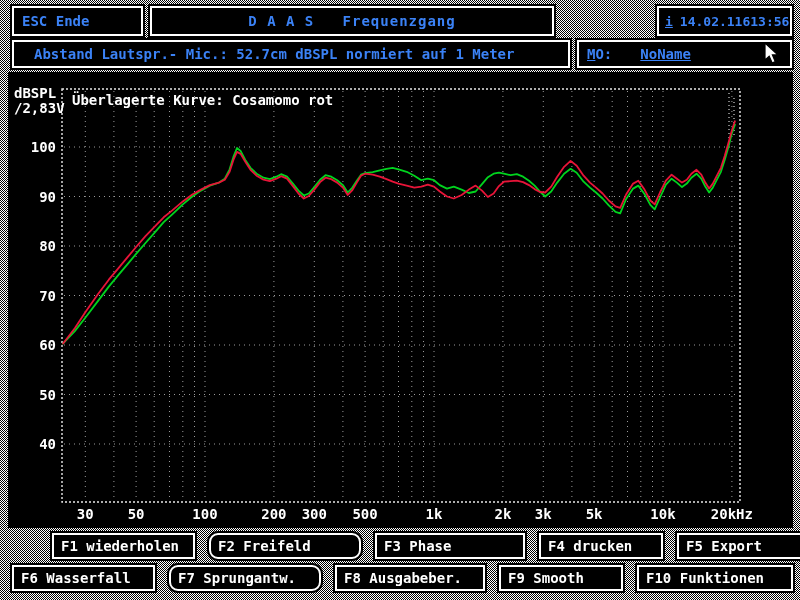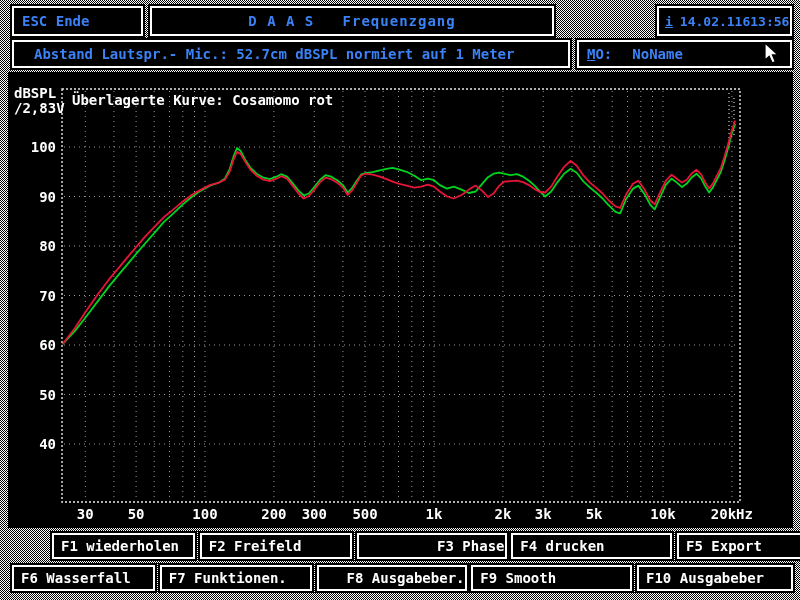--- a/index.html
+++ b/index.html
@@ -21,40 +21,40 @@
     display:flex;align-items:center;white-space:pre;
     box-sizing:border-box;
   }
   .esc{left:12px;top:6px;width:131px;height:30px;padding-left:8px;}
   .titlebox{left:150px;top:6px;width:404px;height:30px;justify-content:center;letter-spacing:1px;}
   .infobox{left:657px;top:6px;width:135px;height:30px;padding-left:6px;font-size:13px;}
   .meas{left:12px;top:40px;width:558px;height:28px;padding-left:20px;}
   .mo{left:577px;top:40px;width:215px;height:28px;padding-left:8px;}
   .hotkey{text-decoration:underline;}
   .gap7{margin-right:7px;}
-  .mo-val{margin-left:20px;}
+  .mo-val{margin-left:28px;text-decoration:underline;}
   .chartpanel{position:absolute;left:8px;top:72px;width:785px;height:456px;background:#000;}
   #chart-svg{position:absolute;left:0;top:0;}
   #chart-svg text{font:bold 14px "DejaVu Sans Mono",monospace;fill:#fff;}
   #chart-svg .ann{font-size:14px;}
   .fkrow{
     position:absolute;left:12px;width:781px;height:26px;
     display:flex;justify-content:space-between;
   }
   .row1{top:533px;padding-left:40px;} .row2{top:565px;}
   .fkey{
     background:#000;border:2px solid #fff;box-shadow:0 0 0 2px #000;
     color:#fff;font-weight:bold;font-size:14px;
     display:flex;align-items:center;padding-left:7px;
     box-sizing:border-box;white-space:pre;
   }
   .row1 .fkey:nth-child(1),.row2 .fkey:nth-child(1){width:143px;}
-  .row1 .fkey:nth-child(2),.row2 .fkey:nth-child(2){width:152px;}
-  .row1 .fkey:nth-child(3),.row2 .fkey:nth-child(3){width:150px;justify-content:flex-end;}
-  .row1 .fkey:nth-child(4),.row2 .fkey:nth-child(4){width:161px;}
+  .row1 .fkey:nth-child(2),.row2 .fkey:nth-child(2){width:152px;border-radius:9px;}
+  .row1 .fkey:nth-child(3),.row2 .fkey:nth-child(3){width:150px;}
+  .row1 .fkey:nth-child(4),.row2 .fkey:nth-child(4){width:124px;}
   .row1 .fkey:nth-child(5),.row2 .fkey:nth-child(5){width:156px;}
   .cursor{position:absolute;left:764px;top:42px;}
 </style>
 </head>
 <body>
 
 <div class="screen">
 
   <div class="panel esc">
     <span>ESC Ende</span>
@@ -145,23 +145,23 @@
   <div class="fkrow row1">
     <div class="fkey"><span>F1 wiederholen</span></div>
     <div class="fkey"><span>F2 Freifeld</span></div>
     <div class="fkey"><span>F3 Phase</span></div>
     <div class="fkey"><span>F4 drucken</span></div>
     <div class="fkey"><span>F5 Export</span></div>
   </div>
 
   <div class="fkrow row2">
     <div class="fkey"><span>F6 Wasserfall</span></div>
-    <div class="fkey"><span>F7 Funktionen.</span></div>
+    <div class="fkey"><span>F7 Sprungantw.</span></div>
     <div class="fkey"><span>F8 Ausgabeber.</span></div>
     <div class="fkey"><span>F9 Smooth</span></div>
-    <div class="fkey"><span>F10 Ausgabeber</span></div>
+    <div class="fkey"><span>F10 Funktionen</span></div>
   </div>
 
   <svg class="cursor" width="18" height="24" viewBox="0 0 18 24">
     <path d="M1,1 L1,18 L5.2,14.2 L8.2,21 L11.2,19.6 L8.4,12.9 L13.8,12.9 Z" fill="#ffffff" stroke="#000000" stroke-width="1.2"></path>
   </svg>
 
 </div>
 
 </body></html>

